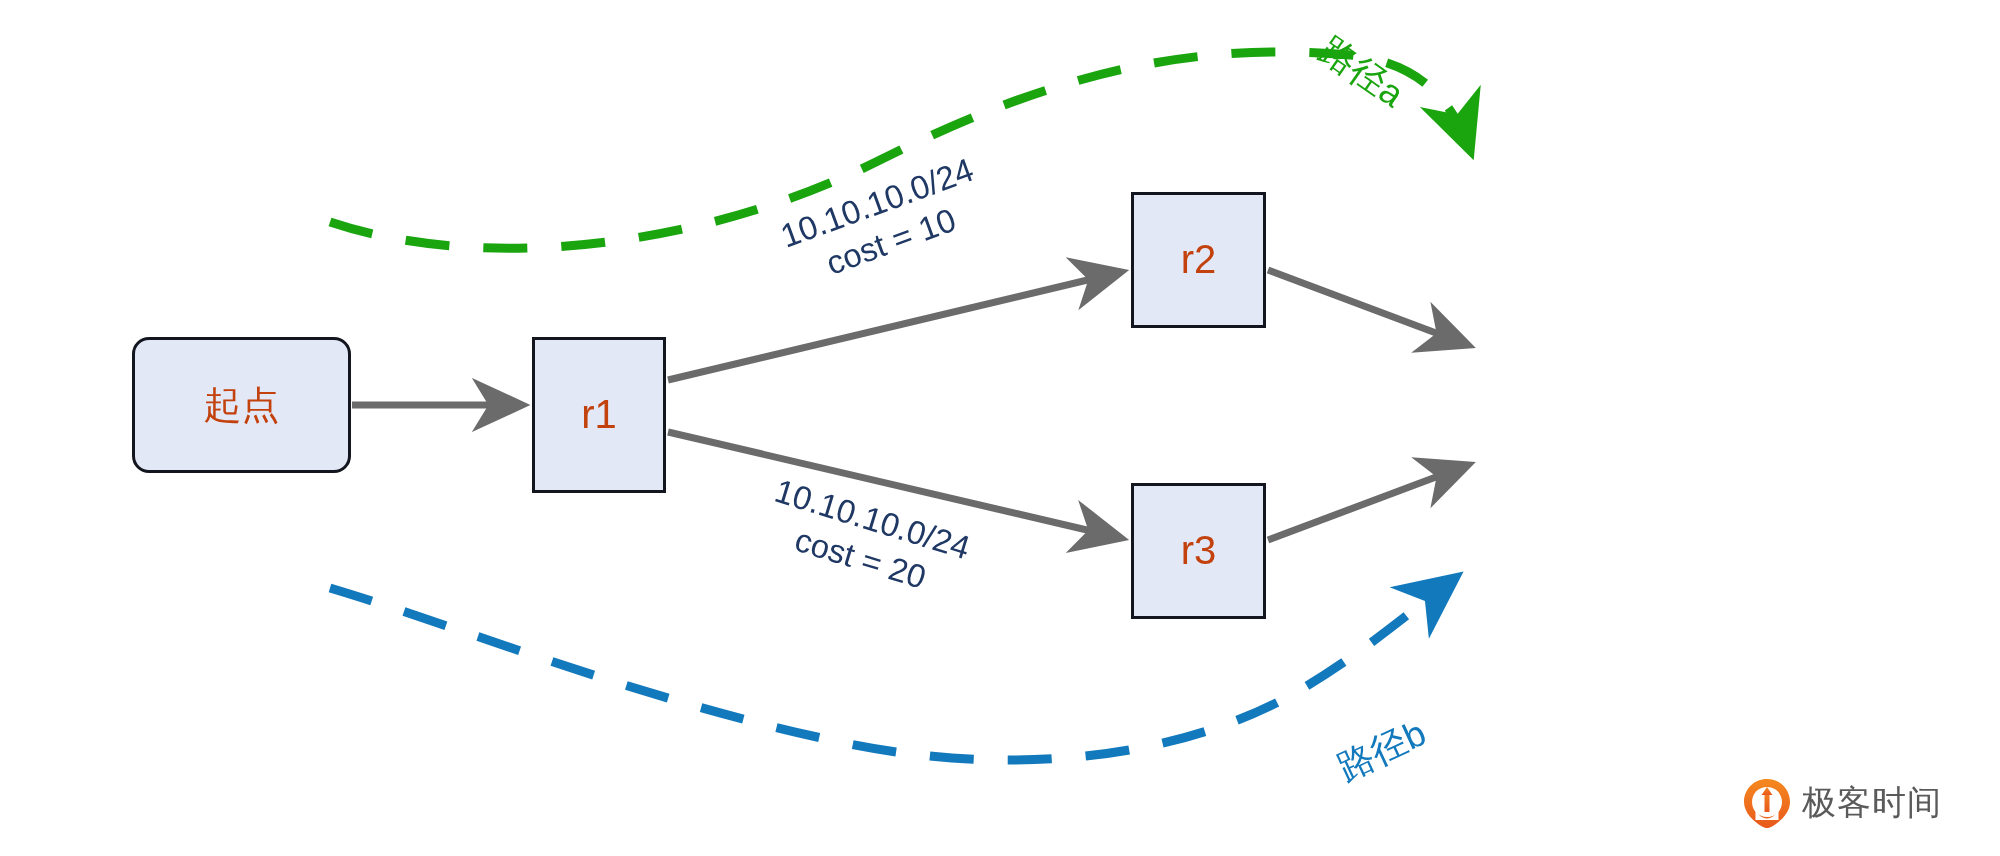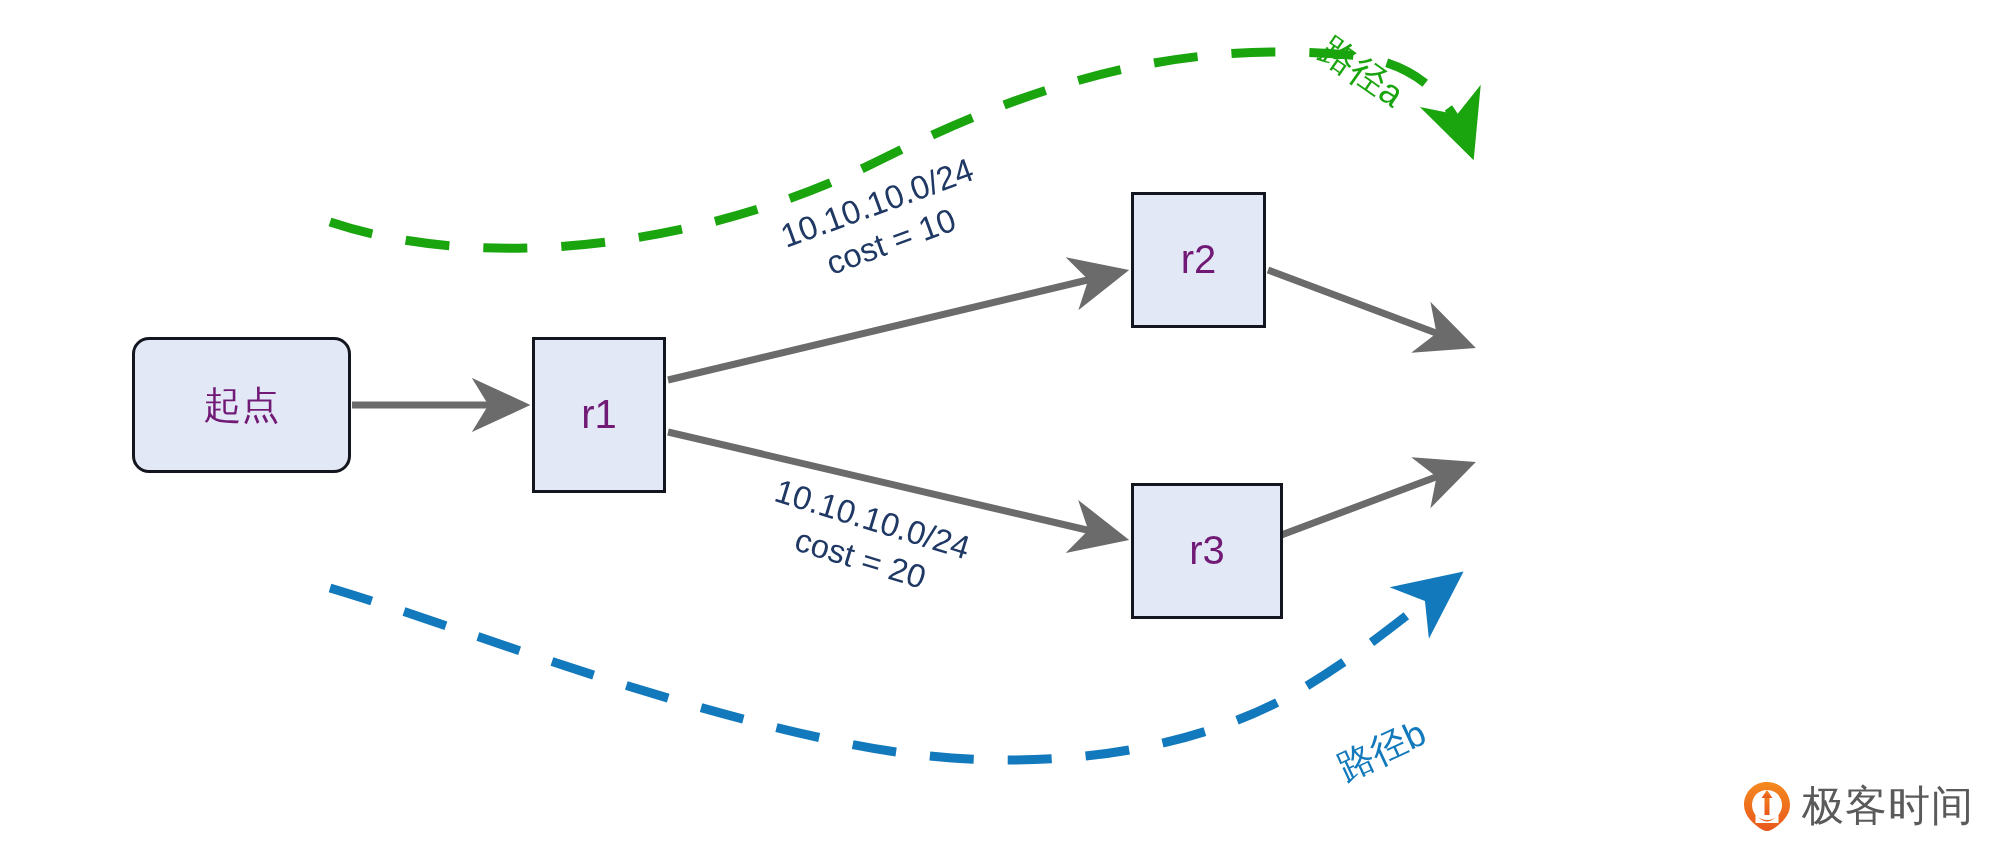--- a/index.html
+++ b/index.html
@@ -28,32 +28,32 @@
   }
   .node {
     position: absolute;
     box-sizing: border-box;
     background: #e3e8f7;
     border: 3px solid #14161f;
     display: flex;
     flex-direction: column;
     align-items: center;
     justify-content: center;
-    color: #701a75;
+    color: #c2410c;
     line-height: 1.18;
     text-align: center;
   }
   .node .l1 { font-size: 38px; }
   .node .l2 { font-size: 38px; }
   .node.router .l1 { font-size: 40px; }
 
   #node-start { left: 132px;  top: 337px; width: 219px; height: 136px; border-radius: 17px; }
   #node-r1    { left: 532px;  top: 337px; width: 134px; height: 156px; }
   #node-r2    { left: 1131px; top: 192px; width: 135px; height: 136px; }
-  #node-r3    { left: 1131px; top: 483px; width: 152px; height: 136px; }
+  #node-r3    { left: 1131px; top: 483px; width: 135px; height: 136px; }
   #node-end   { left: 1477px; top: 338px; width: 390px; height: 133px; }
   #node-end .l1 { font-size: 38px; margin-bottom: 2px; }
   #node-end .l2 { font-size: 36px; }
 
   .edge-label {
     position: absolute;
     color: #1f3864;
     font-size: 33px;
     line-height: 1.25;
     white-space: nowrap;
@@ -99,21 +99,21 @@
     display: flex;
     align-items: center;
     gap: 10px;
   }
   #logo-mark {
     width: 50px;
     height: 50px;
     flex: 0 0 auto;
   }
   #logo-text {
-    font-size: 42px;
+    font-size: 34px;
     color: #5a5a5a;
     letter-spacing: 1px;
     font-family: Liberation Sans, sans-serif;
   }
 </style>
 </head>
 <body>
 
 <div id="stage">
 

